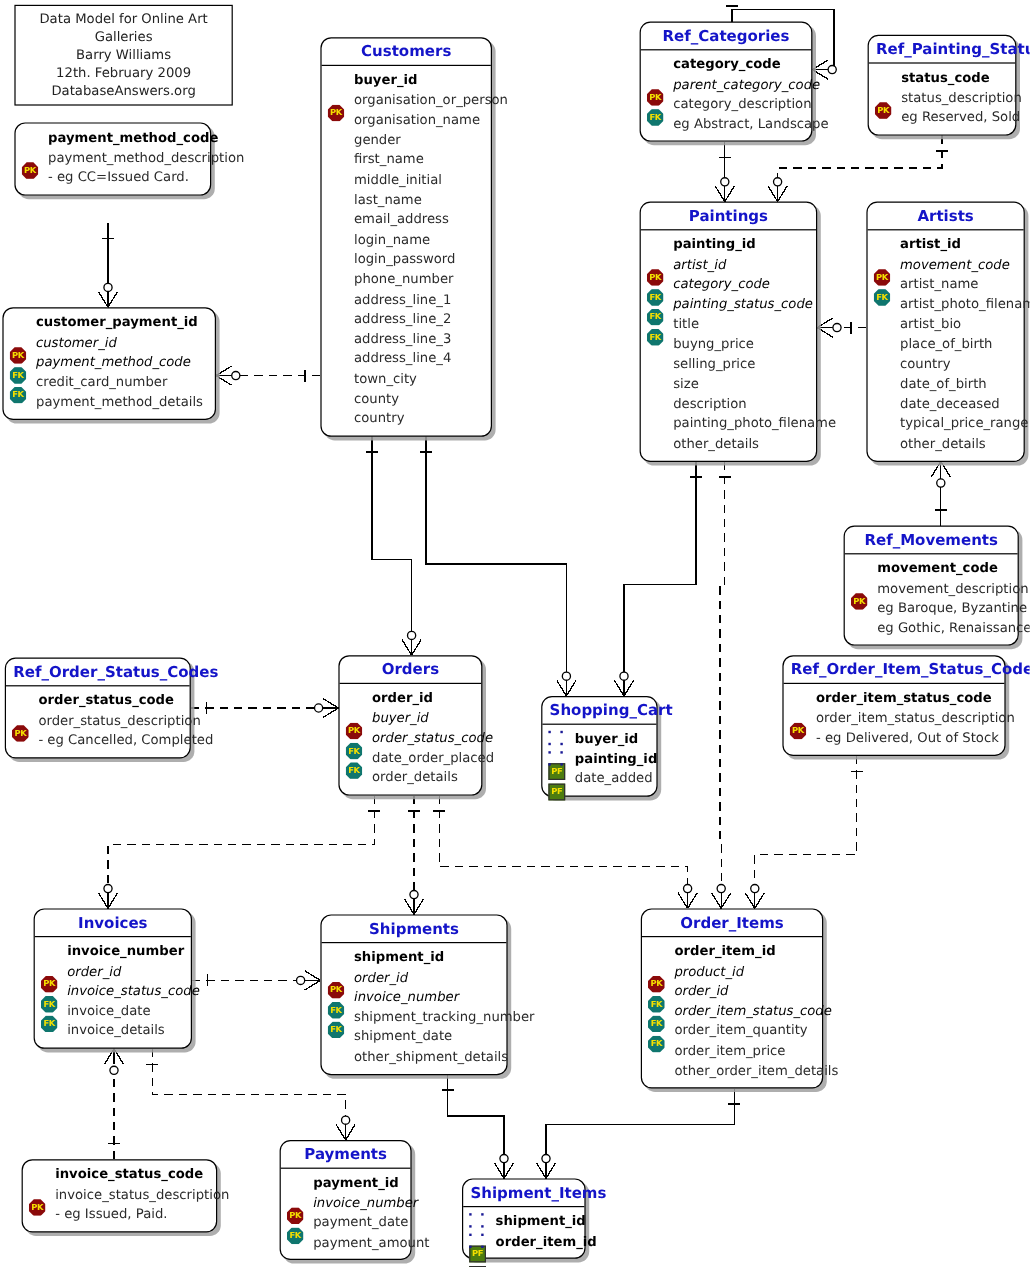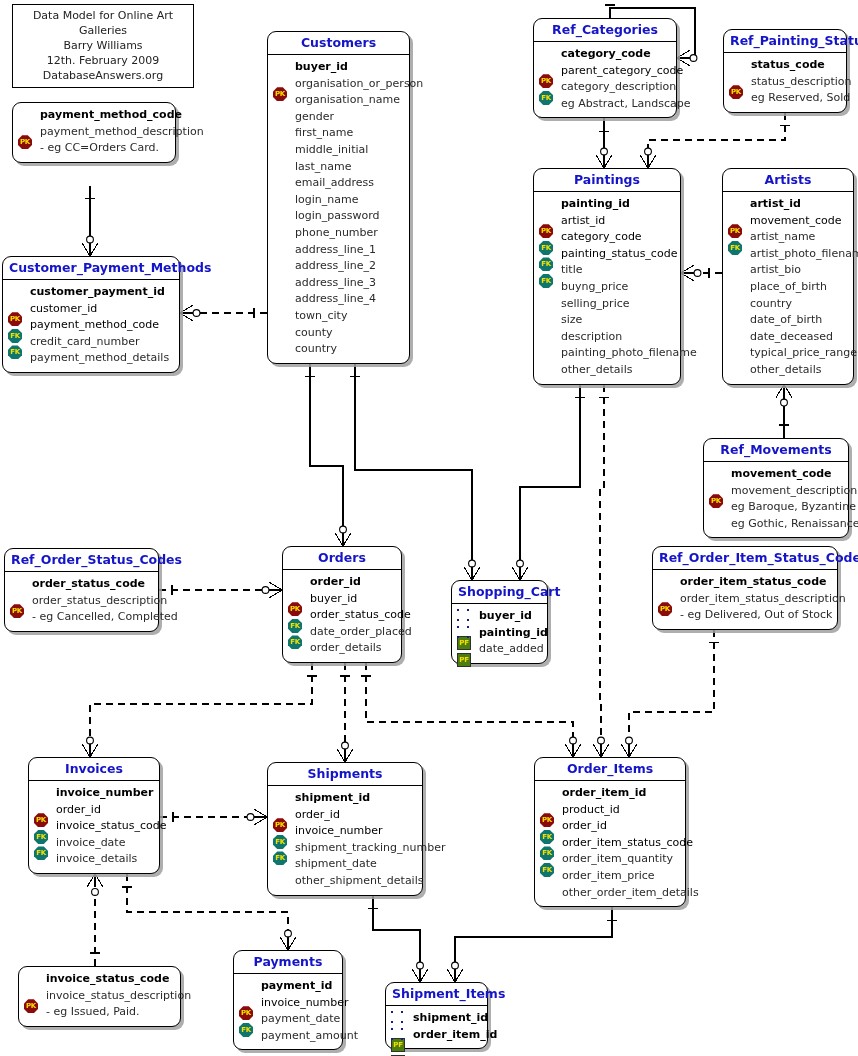--- a/index.html
+++ b/index.html
@@ -29,21 +29,21 @@
     font-size:12.5px;line-height:14px;padding:4px 6px 4px 6px;
     border-bottom:1.4px solid #000;white-space:nowrap;
   }
   .ent .body{padding:4px 6px 5px 5px;}
   .attr{
     display:flex;align-items:center;font-size:11px;color:#262626;
     line-height:16.6px;height:16.6px;white-space:nowrap;
   }
   .attr .lbl{display:inline-block;}
   .attr.pk .lbl{font-weight:bold;color:#000;}
-  .attr.fk .lbl{color:#000;}
+  .attr.fk .lbl{font-style:italic;color:#000;}
   .attr.pf .lbl{font-weight:bold;color:#000;}
   .attr.plain .lbl{color:#2a2a2a;}
   .attr .gap{display:inline-block;width:22px;flex:0 0 22px;}
 
   
   .badge{
     flex:0 0 14px;width:14px;height:14px;margin-right:8px;
     position:relative;display:inline-block;
   }
   .badge i{
@@ -212,26 +212,25 @@
             <i>PK</i>
           </span>
           <span class="lbl">payment_method_code</span>
         </div>
         <div class="attr plain">
           <span class="gap"></span>
           <span class="lbl">payment_method_description</span>
         </div>
         <div class="attr plain">
           <span class="gap"></span>
-          <span class="lbl">- eg CC=Orders Card.</span>
+          <span class="lbl">- eg CC=Issued Card.</span>
         </div>
       </div>
     </div>
     <div class="ent" id="ent-customer_payment_methods" style="left: 2px; top: 256px; width: 178px;">
-      <div class="hdr">Customer_Payment_Methods</div>
       <div class="body">
         <div class="attr pk">
           <span class="badge pk">
             <i>PK</i>
           </span>
           <span class="lbl">customer_payment_id</span>
         </div>
         <div class="attr fk">
           <span class="badge fk">
             <i>FK</i>

